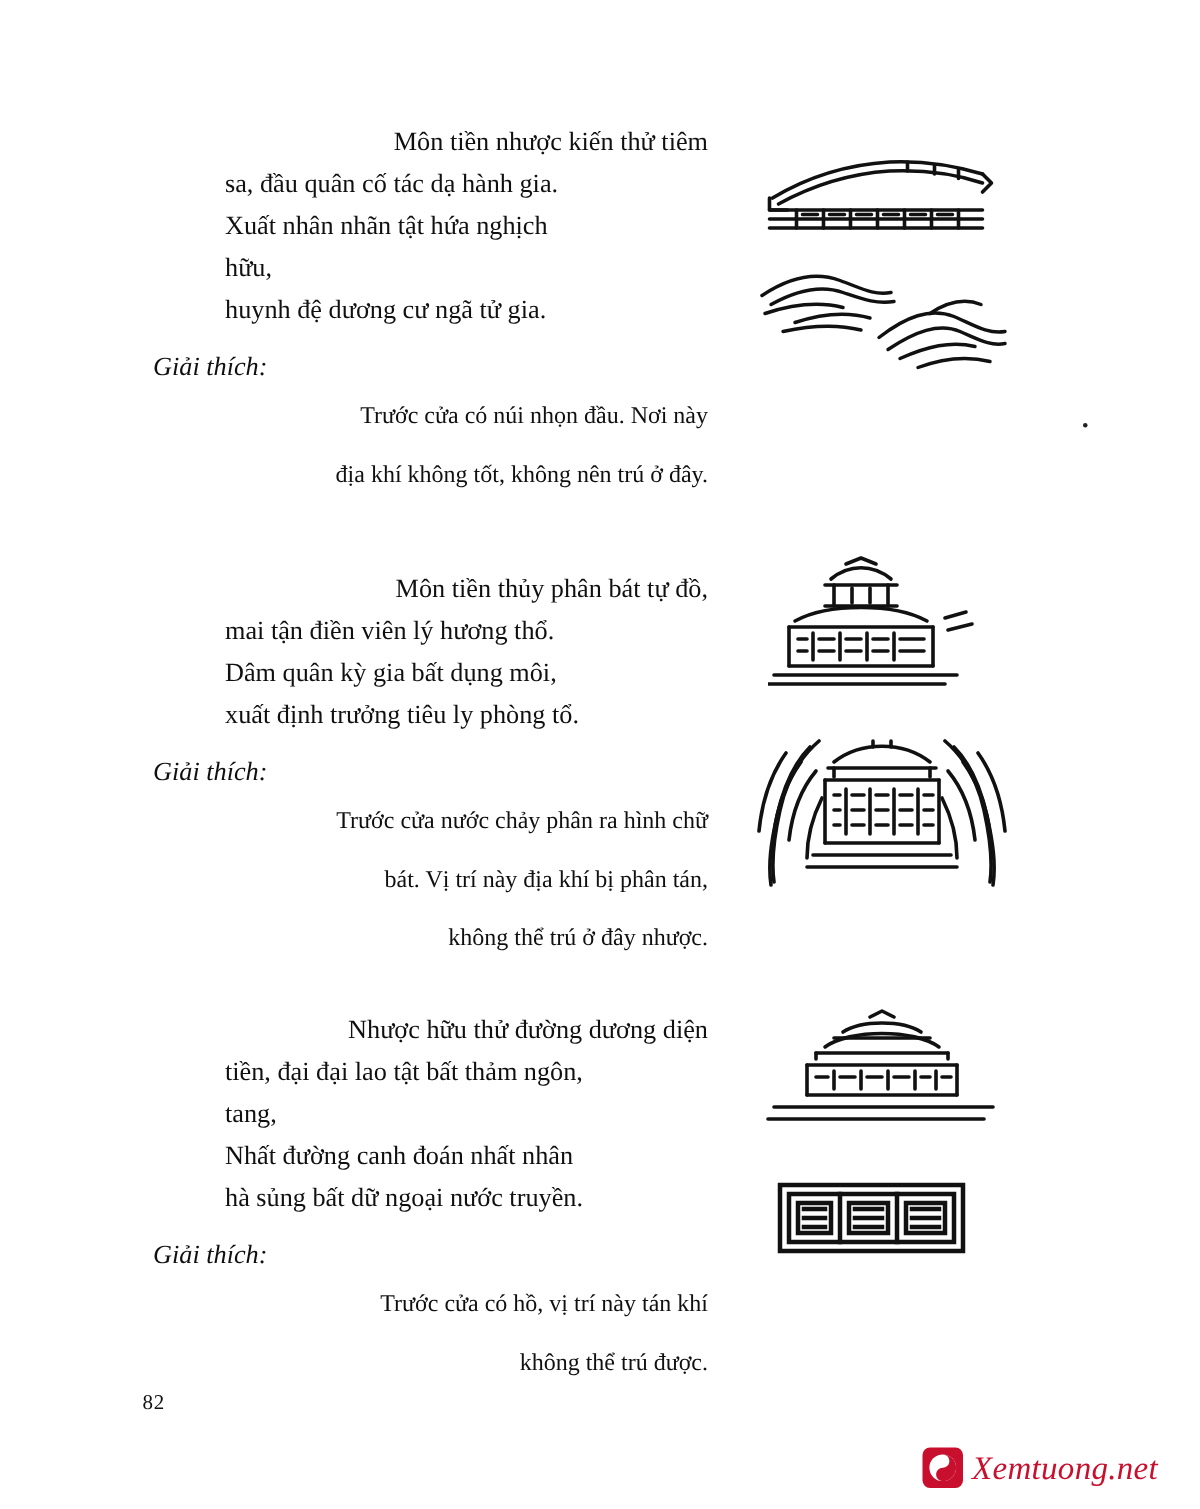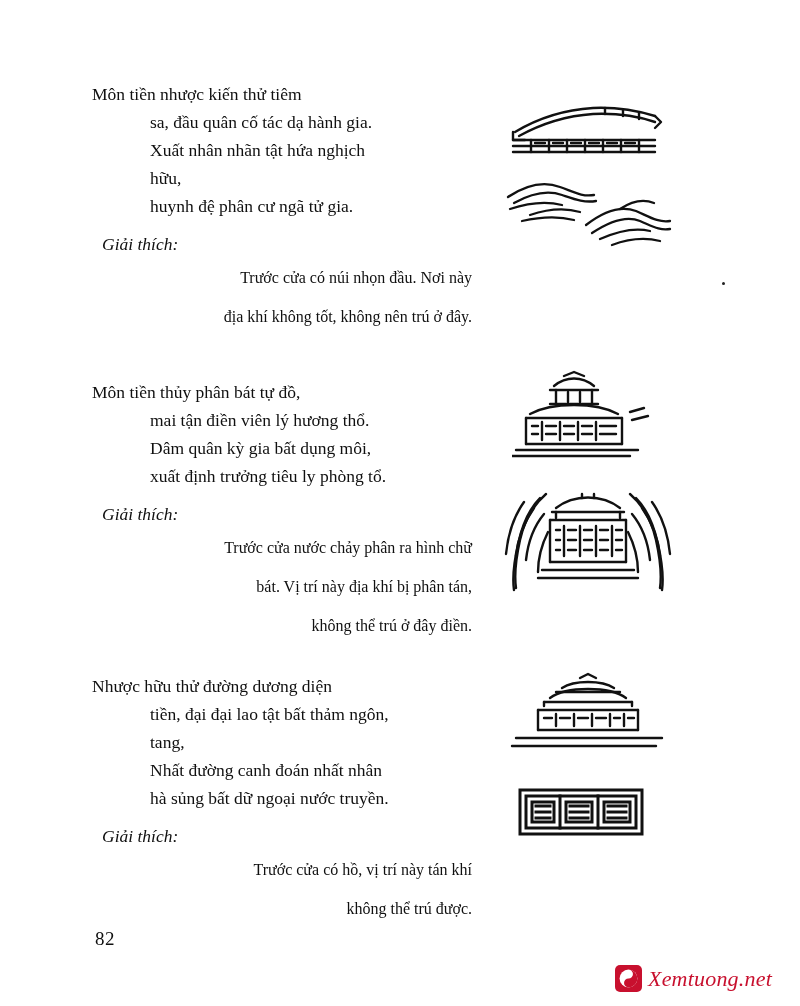--- a/index.html
+++ b/index.html
@@ -32,20 +32,21 @@
     left: 92px;
     width: 380px;
   }
   .verse-line {
     font-size: 17.5px;
     line-height: 28px;
     white-space: pre;
   }
   .verse-line.first {
     text-indent: 0;
+    text-align: right;
   }
   .verse-line.cont {
     padding-left: 58px;
   }
   .giai {
     font-size: 17.5px;
     font-style: italic;
     line-height: 28px;
     margin-top: 10px;
     padding-left: 10px;
@@ -64,21 +65,21 @@
   }
   .illus svg {
     display: block;
   }
 
   
   .page-number {
     position: absolute;
     left: 95px;
     top: 928px;
-    font-size: 19px;
+    font-size: 14px;
     letter-spacing: 0.5px;
   }
   .watermark {
     position: absolute;
     right: 28px;
     bottom: 14px;
     display: flex;
     align-items: center;
     gap: 6px;
     margin-left: 21px;
@@ -113,21 +114,21 @@
 <body>
 
 <div class="page">
 
   <div class="entry" style="top:80px;">
     <div class="entry-text">
       <div class="verse-line first">Môn tiền nhược kiến thử tiêm</div>
       <div class="verse-line cont">sa, đầu quân cố tác dạ hành gia.</div>
       <div class="verse-line cont">Xuất nhân nhãn tật hứa nghịch</div>
       <div class="verse-line cont">hữu,</div>
-      <div class="verse-line cont">huynh đệ phân cư ngã tử gia.</div>
+      <div class="verse-line cont">huynh đệ dương cư ngã tử gia.</div>
       <div class="giai">Giải thích:</div>
       <div class="explain">Trước cửa có núi nhọn đầu. Nơi này
 địa khí không tốt, không nên trú ở đây.</div>
     </div>
 
     <div class="illus" style="left:505px; top:22px;">
       <svg width="160" height="60" viewBox="0 0 160 60">
         <g fill="none" stroke="#111" stroke-width="2.4" stroke-linecap="round" stroke-linejoin="round">
           <path d="M20,38 L8,38 M8,38 L8,30"></path>
           <path d="M10,30 C30,18 55,8 88,6 C110,5 130,8 150,14"></path>
@@ -162,21 +163,21 @@
 
   <div class="entry" style="top:378px;">
     <div class="entry-text">
       <div class="verse-line first">Môn tiền thủy phân bát tự đồ,</div>
       <div class="verse-line cont">mai tận điền viên lý hương thổ.</div>
       <div class="verse-line cont">Dâm quân kỳ gia bất dụng môi,</div>
       <div class="verse-line cont">xuất định trưởng tiêu ly phòng tổ.</div>
       <div class="giai">Giải thích:</div>
       <div class="explain">Trước cửa nước chảy phân ra hình chữ
 bát. Vị trí này địa khí bị phân tán,
-không thể trú ở đây điền.</div>
+không thể trú ở đây nhược.</div>
     </div>
 
     <div class="illus" style="left:512px; top:-8px;">
       <svg width="150" height="90" viewBox="0 0 150 90">
         <g fill="none" stroke="#111" stroke-width="2.4" stroke-linecap="round" stroke-linejoin="round">
           <path d="M52,6 L62,2 L72,6"></path>
           <path d="M42,16 C54,6 70,6 82,16"></path>
           <path d="M38,20 L86,20"></path>
           <path d="M44,20 L44,34 M80,20 L80,34 M56,22 L56,32 M68,22 L68,32"></path>
           <path d="M38,34 L86,34"></path>

